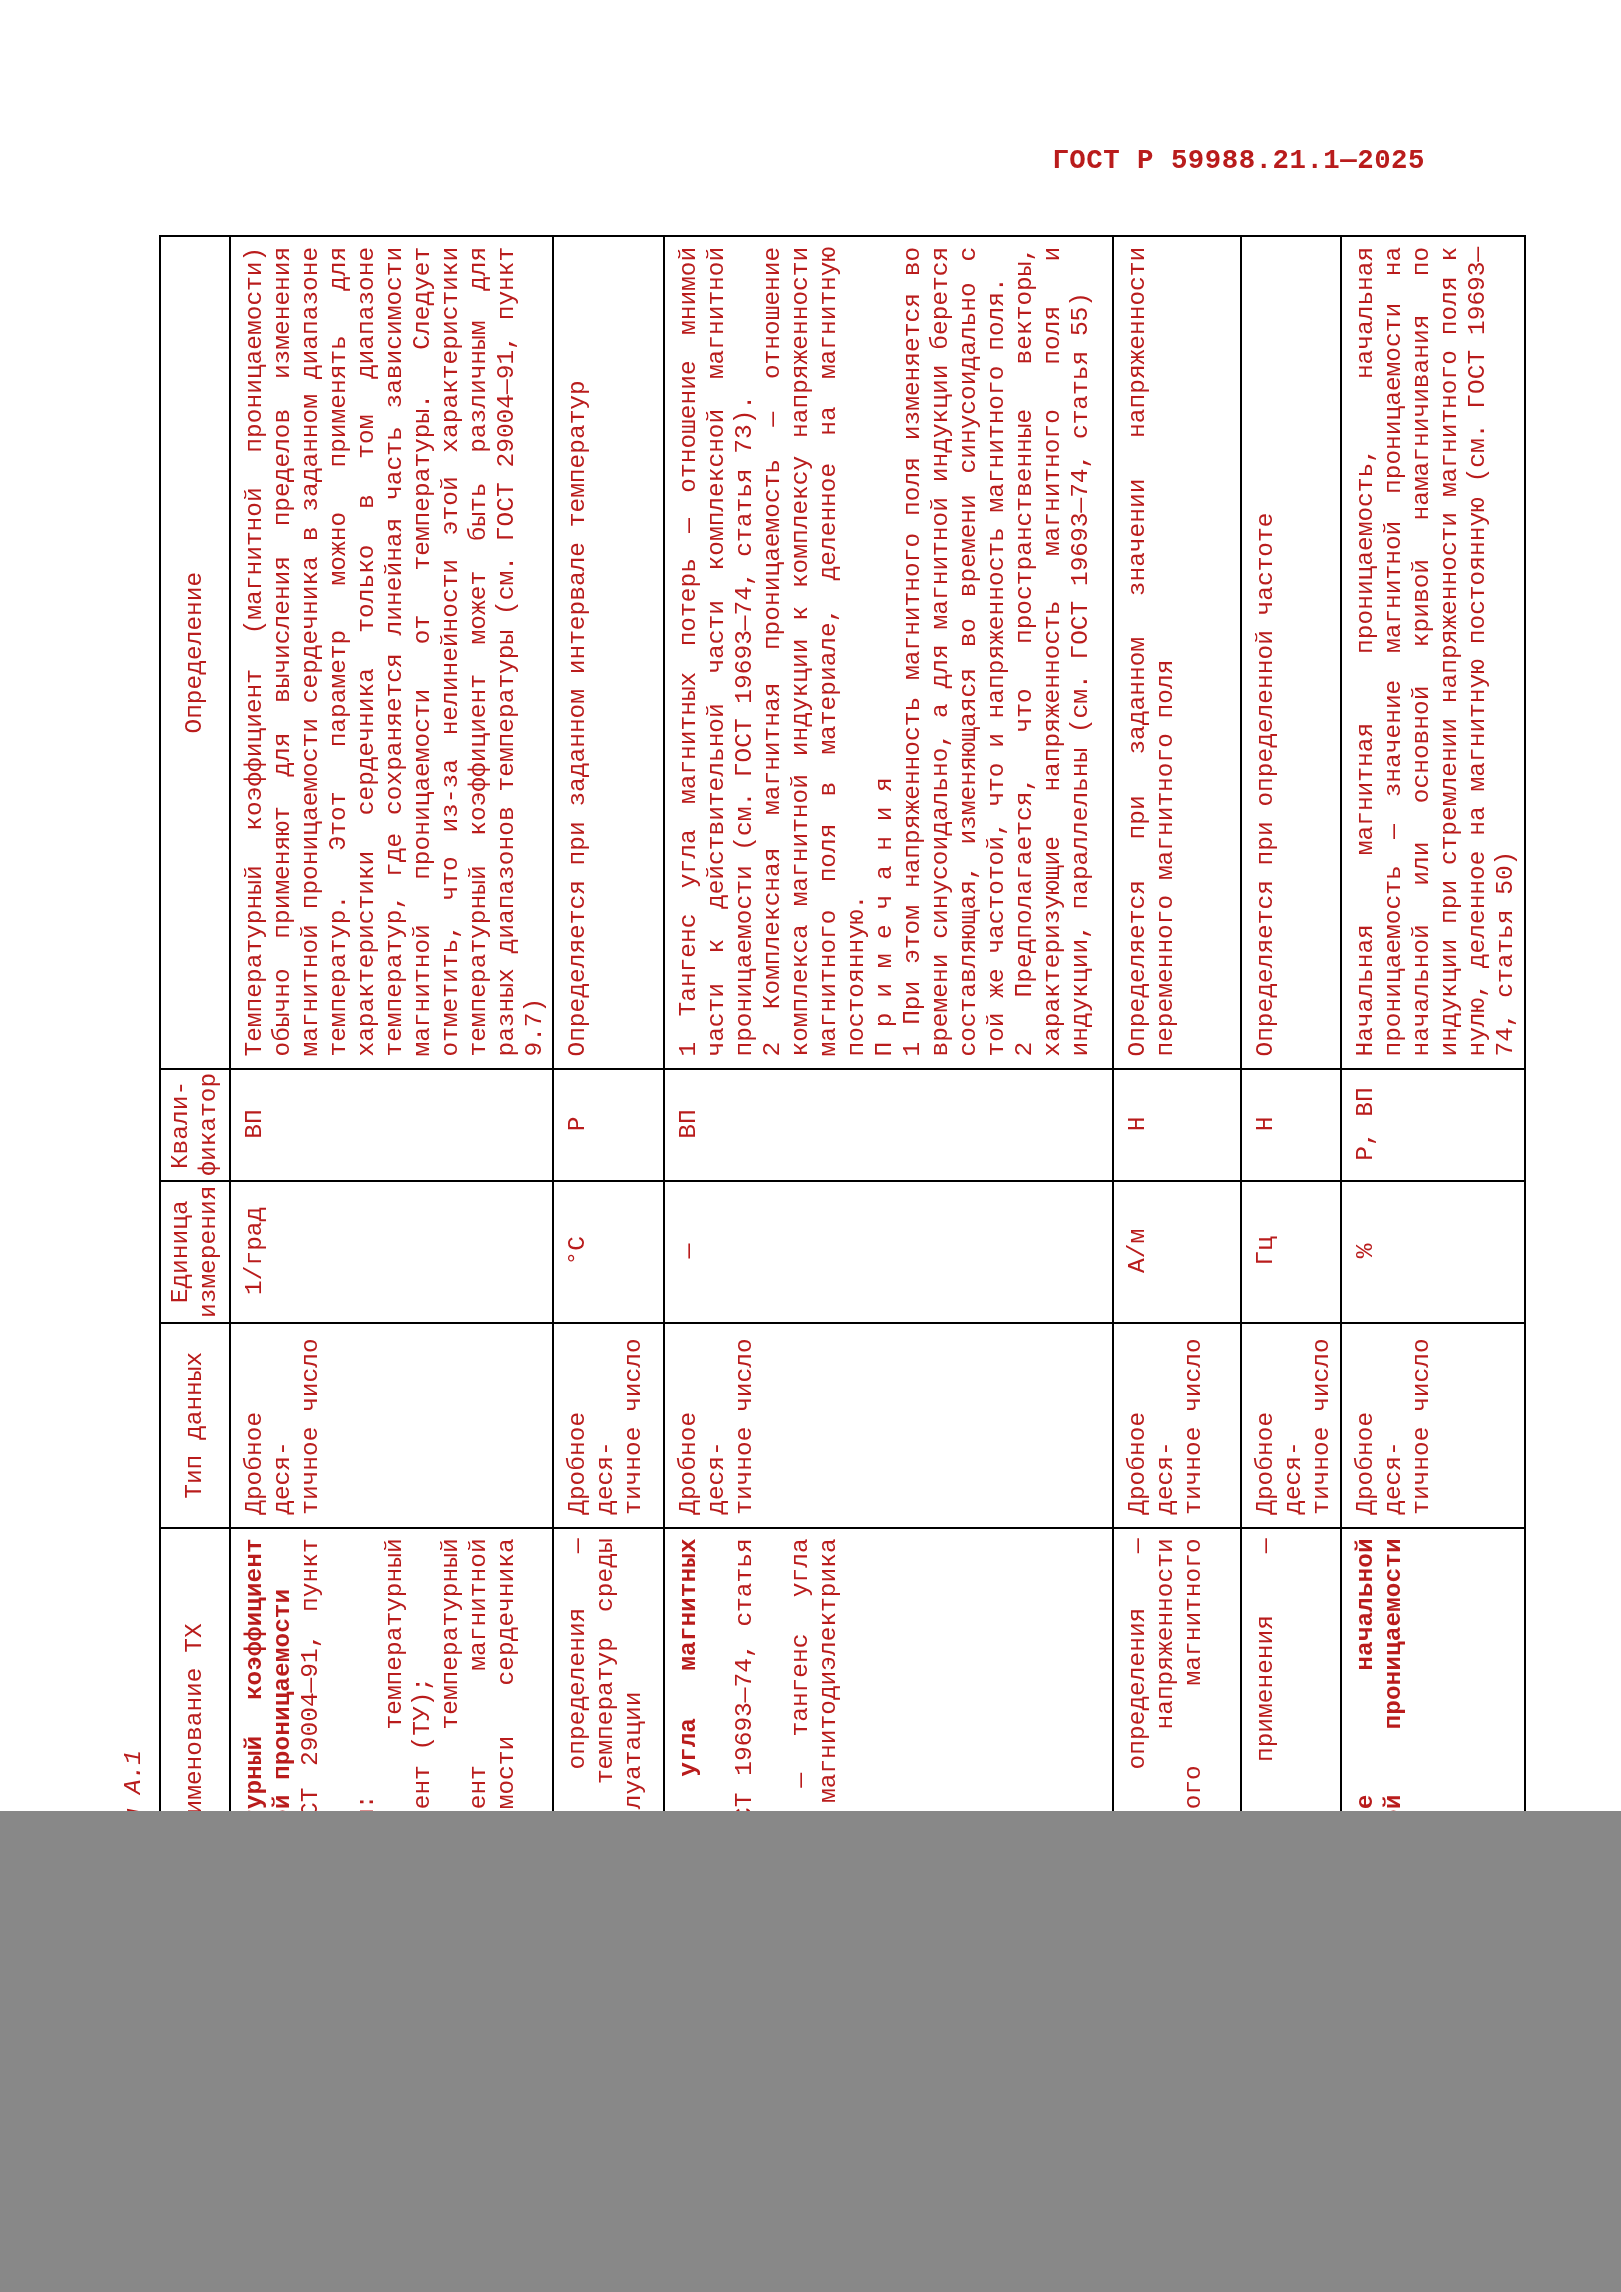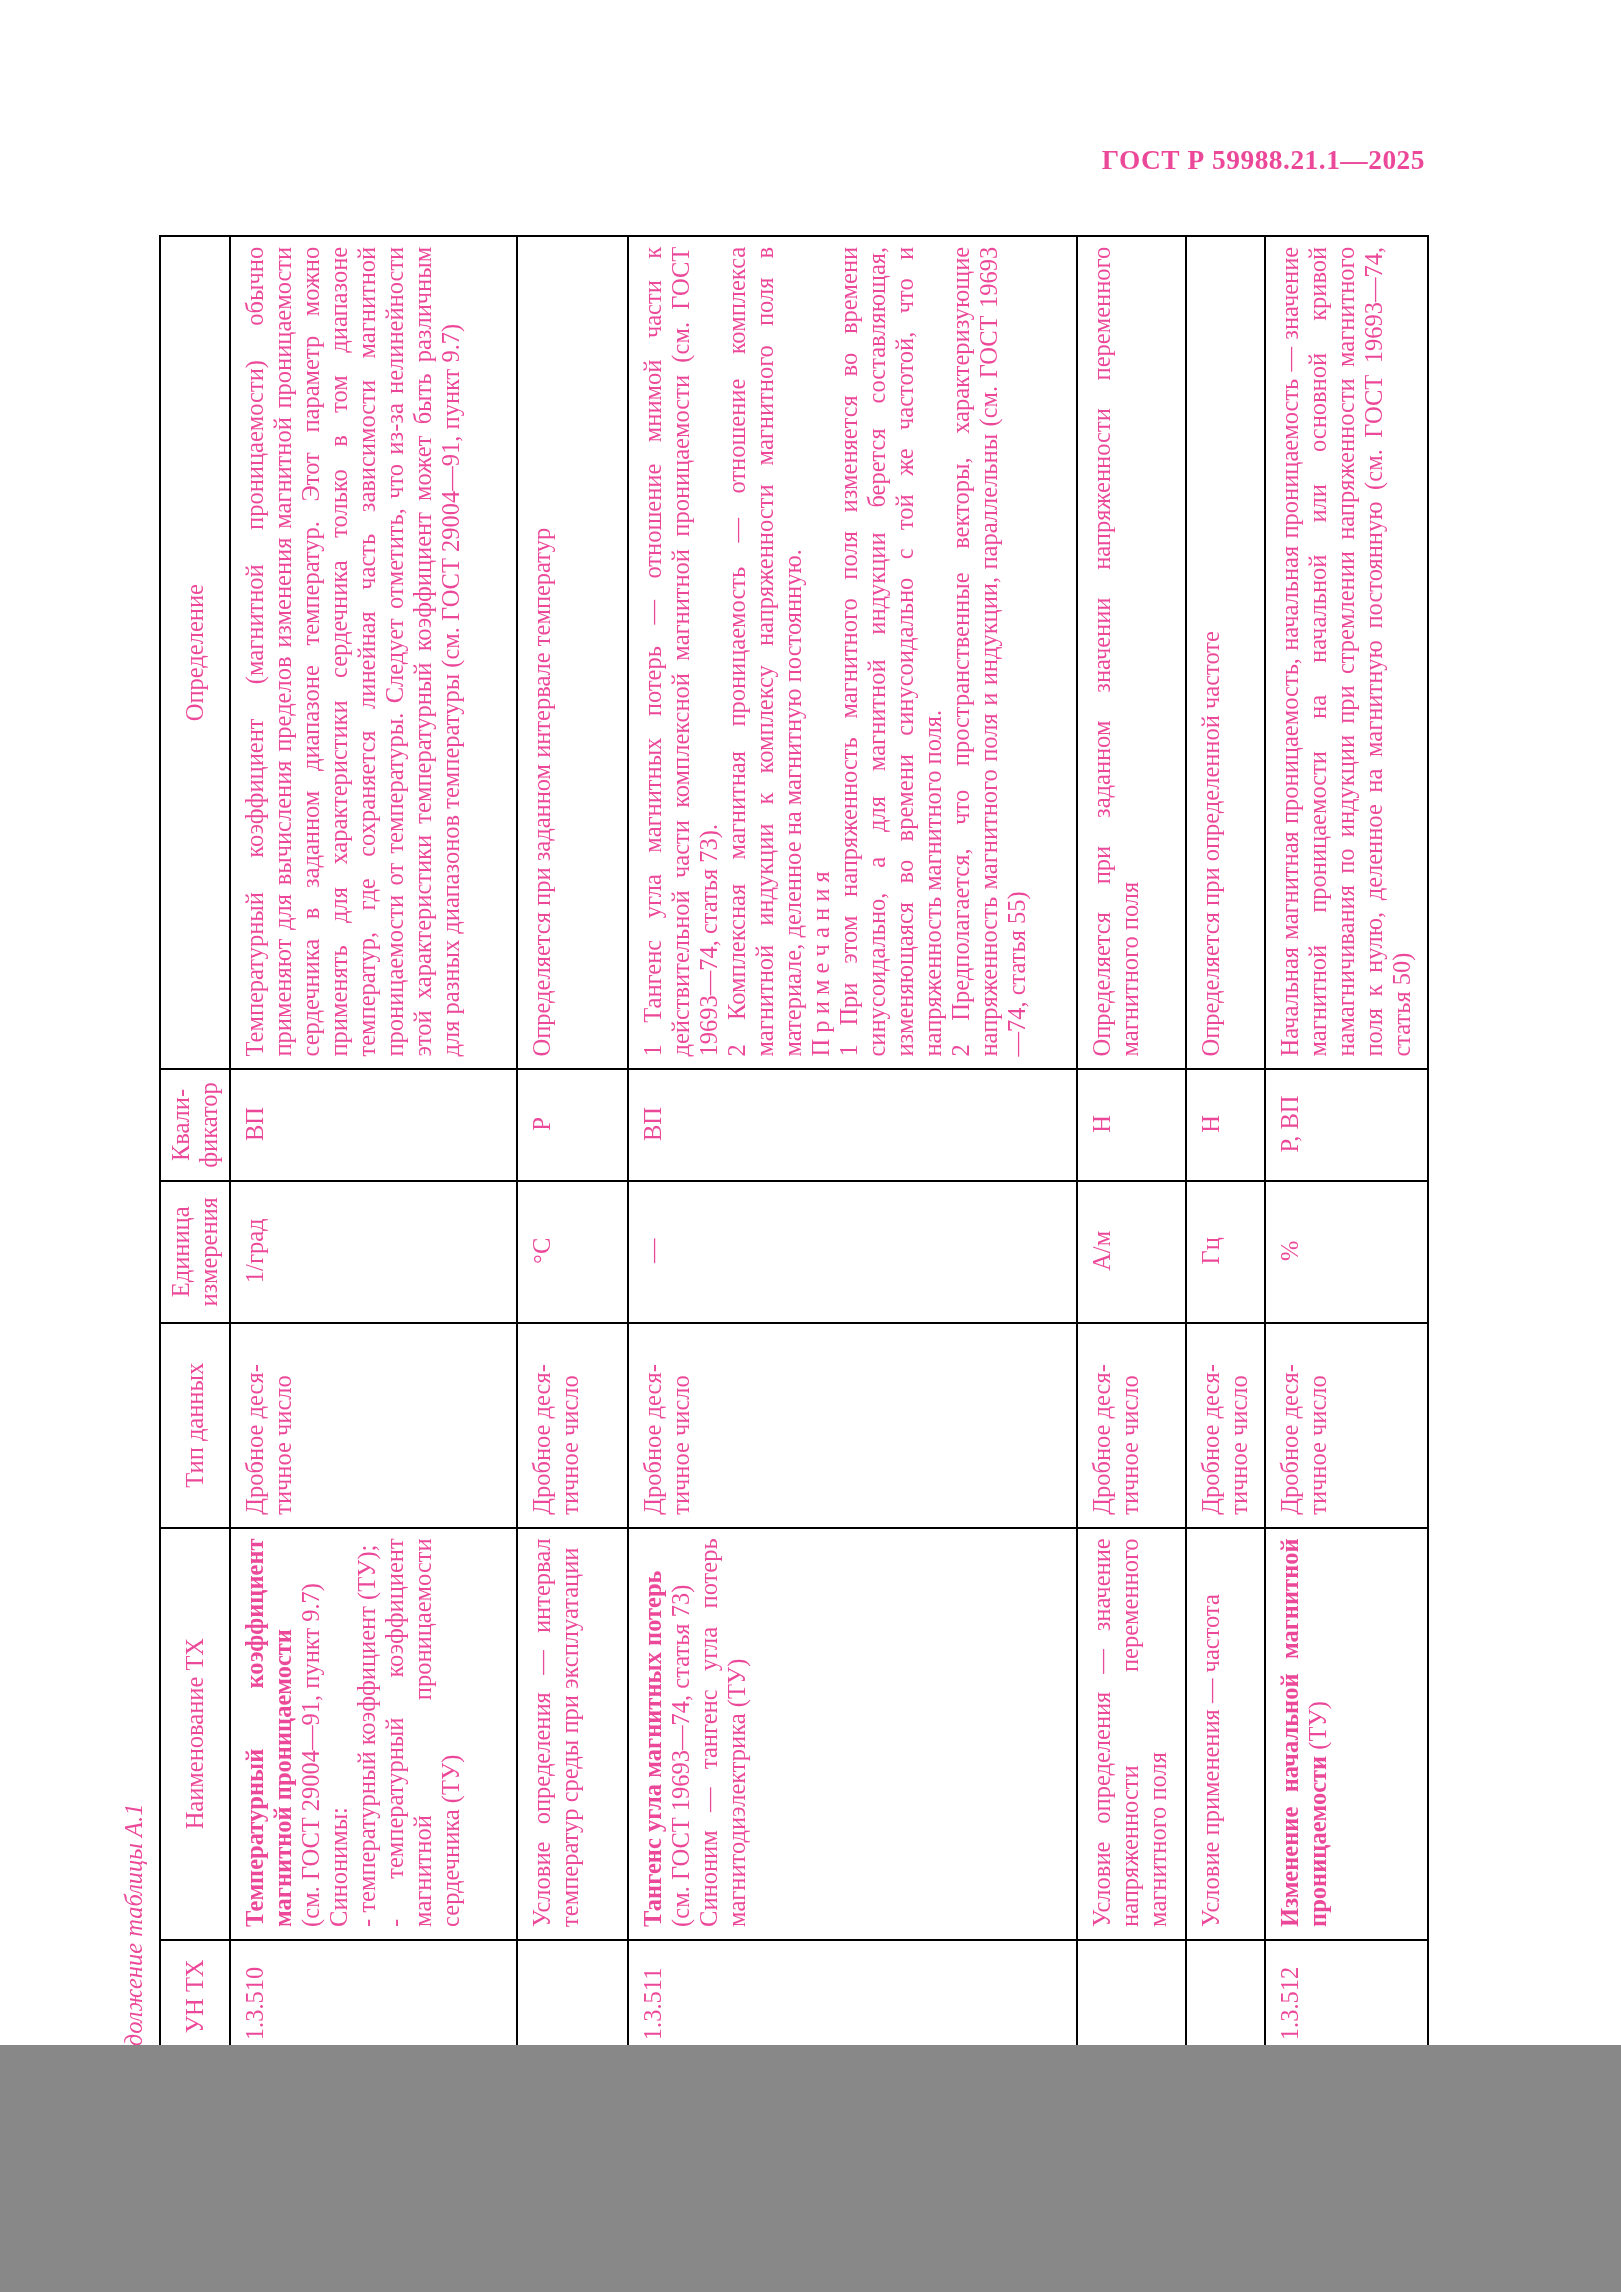--- a/index.html
+++ b/index.html
@@ -1,22 +1,22 @@
 <!DOCTYPE html>
 <html><head>
 <meta charset="utf-8">
 <style>
   html,body{margin:0;padding:0;background:#888;}
   #page{
     position:relative;
-    width:1621px;height:2045px;
+    width:1621px;height:1811px;
     background:#ffffff;
     overflow:hidden;
-    font-family:Liberation Serif, serif;
-    color:#ec4899;
+    font-family:Liberation Mono, monospace;
+    color:#b91c1c;
   }
   .doc-header{
     position:absolute;
     top:145px;right:196px;
     font-size:27.4px;font-weight:bold;
     letter-spacing:0.5px;
     white-space:nowrap;
   }
   .page-number{
     position:absolute;

